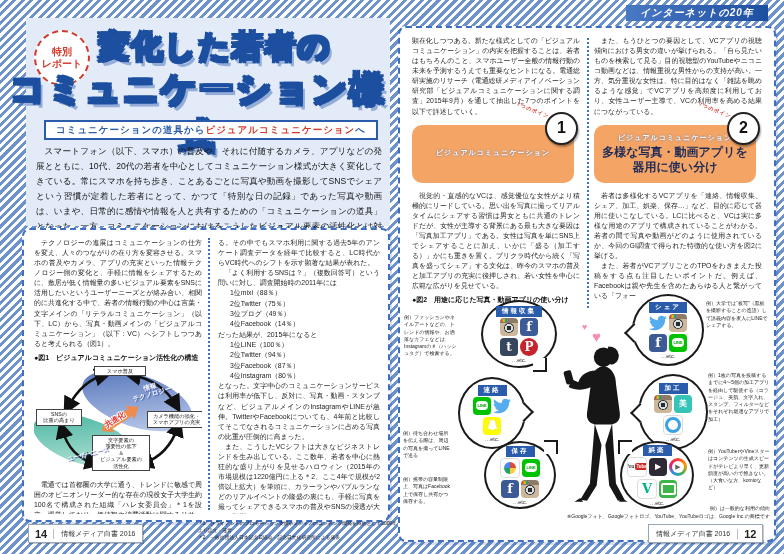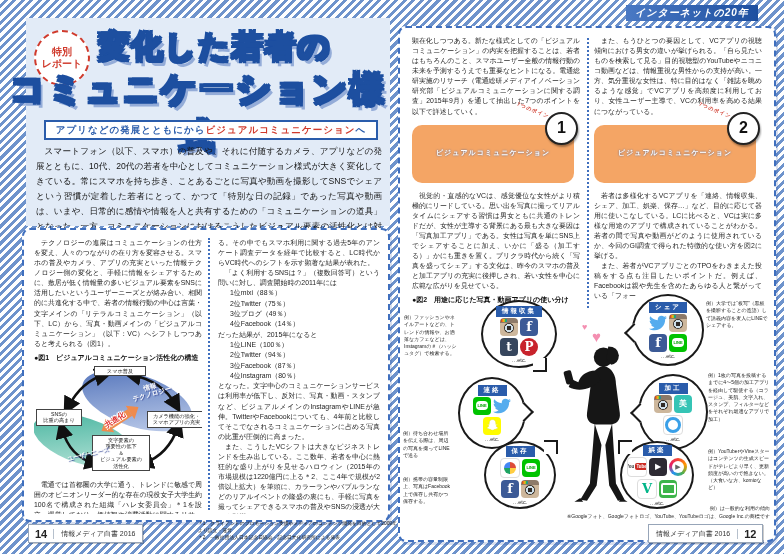--- a/index.html
+++ b/index.html
@@ -38,21 +38,21 @@
     white-space:pre-line;text-shadow:1px 1px 1px #3d4f9a;}
   .coev{position:absolute;color:#e0312e;font-weight:bold;font-size:7.5px;
     text-shadow:1px 1px 0 #fff,-1px -1px 0 #fff,1px -1px 0 #fff,-1px 1px 0 #fff;}
   .footnotes{left:198px;top:520px;width:200px;font-size:4.8px;line-height:1.5;color:#222;}
   .footer{height:17px;background:#fff;border:1px solid #97a5b8;display:flex;align-items:center;
     box-shadow:1px 1px 0 rgba(0,0,0,.2);}
   .footer .pg{font-size:11px;font-weight:bold;padding:0 6px;color:#222;}
   .footer .bk{font-size:7px;padding:0 7px;color:#333;border-left:1px solid #b6c0cc;}
   .footer .bk2{font-size:7px;padding:0 7px;color:#333;border-right:1px solid #b6c0cc;}
   
-  .corner-banner{left:626px;top:5px;width:132px;height:16px;background:linear-gradient(90deg,#4a79c4,#1d4fa0);
+  .corner-banner{left:626px;top:5px;width:142px;height:16px;background:linear-gradient(90deg,#4a79c4,#1d4fa0);
     color:#fff;font-size:10px;font-weight:bold;font-style:italic;display:flex;align-items:center;justify-content:center;letter-spacing:1px;}
   .artR{left:398px;top:26px;width:374px;height:512px;}
   .pt-box{position:relative;background:#f4a565;border-radius:10px;height:58px;margin:8px 6px 8px 0;
     display:flex;flex-direction:column;align-items:center;justify-content:center;}
   .pt-tag{font-size:7px;font-weight:bold;color:#fff;letter-spacing:1px;text-shadow:0 0 2px #2a5cab;margin-bottom:2px;}
   .pt-head{font-size:12px;font-weight:bold;color:#202c58;line-height:1.18;text-align:center;white-space:pre-line;}
   .pt-num{position:absolute;right:-4px;top:-13px;width:29px;height:29px;border-radius:50%;background:#fff;
     border:2px solid #222;display:flex;align-items:center;justify-content:center;font-size:16px;font-weight:bold;color:#111;
     box-shadow:1px 2px 2px rgba(0,0,0,.35);}
   .pt-ribbon{position:absolute;right:18px;top:-17px;font-size:5px;font-weight:bold;color:#d03a2c;transform:rotate(22deg);letter-spacing:1px;}
@@ -106,21 +106,21 @@
 <body>
 
 <div class="canvas">
 
   <div class="abs title-panel"></div>
   <div class="abs report-badge" style="white-space: pre-line;">特別
 レポート</div>
   <div class="abs big-title title1">変化した若者の</div>
   <div class="abs big-title title2">コミュニケーション様式</div>
   <div class="abs subtitle-bar">
-    <span class="blue">アプリなどの発展とともに</span>
+    <span class="blue">コミュニケーションの道具</span>
       <span class="blue">から</span>
       <span class="red">ビジュアルコミュニケーション</span>
       <span class="blue">へ</span>
   </div>
   <div class="abs intro">スマートフォン（以下、スマホ）の普及や、それに付随するカメラ、アプリなどの発展とともに、10代、20代の若者を中心としてコミュニケーション様式が大きく変化してきている。常にスマホを持ち歩き、ことあるごとに写真や動画を撮影してSNSでシェアという習慣が定着した若者にとって、かつて「特別な日の記録」であった写真や動画は、いまや、日常的に感情や情報を人と共有するための「コミュニケーションの道具」となった。一方、コミュニケーションにおけるこうしたビジュアル要素の活性化とは対照的に、文字要素の重要性は低下しているようだ。若者のこうした情報行動のトレンドを7つの視点で紐解いていく。</div>
 
   <div class="abs page-box artL">
     <div class="divider" style="left:184px;top:8px;height:272px;"></div>
 
     <div class="col" style="left:10px;top:8px;width:168px;height:276px;">
@@ -219,20 +219,22 @@
       <p class="p indent">視覚的・直感的なVCは、感覚優位な女性がより積極的にリードしている。思い出を写真に撮ってリアルタイムにシェアする習慣は男女ともに共通のトレンドだが、女性が主導する背景にある最も大きな要因は「写真加工アプリ」である。女性は写真を単にSNS上でシェアすることに加え、いかに「盛る（加工する）」かにも重きを置く。プリクラ時代から続く「写真を盛ってシェア」する文化は、昨今のスマホの普及と加工アプリの充実に後押しされ、若い女性を中心に広範な広がりを見せている。</p>
       <div class="cap">●図2　用途に応じた写真・動画アプリの使い分け</div>
     </div>
 
     <div class="col" style="left:194px;top:8px;width:168px;height:284px;">
       <p class="p indent">また、もうひとつの要因として、VCアプリの視聴傾向における男女の違いが挙げられる。「自ら見たいものを検索して見る」目的視聴型のYouTubeやニコニコ動画などは、情報重視な男性からの支持が高い。一方、気分重視な女性は、特に目的はなく「雑誌を眺めるような感覚」でVCアプリを高頻度に利用しており、女性ユーザー主導で、VCの利用率を高める結果につながっている。</p>
       <div class="pt-box">
         <span class="pt-ribbon">7つのポイント</span>
         <span class="pt-num">2</span>
         <span class="pt-tag">ビジュアルコミュニケーション</span>
+        <span class="pt-head" style="white-space: pre-line;">多様な写真・動画アプリを
+器用に使い分け</span>
       </div>
       <p class="p indent">若者は多様化するVCアプリを「連絡、情報収集、シェア、加工、娯楽、保存…」など、目的に応じて器用に使いこなしている。LCに比べると、VCは実に多様な用途のアプリで構成されていることがわかる。若者の間で写真や動画がどのように使用されているか、今回のGI調査で得られた特徴的な使い方を図2に挙げる。</p>
       <p class="p indent">また、若者がVCアプリごとのTPOをわきまえた投稿をする点も注目したいポイントだ。例えば、Facebookは親や先生を含めたあらゆる人と繋がっている「フォー</p>
     </div>
   </div>
 
   <div class="abs anno" style="left:404px;top:314px;width:54px;">例）ファッションやネイルアートなどの、トレンドの情報や、お洒落なカフェなどは、Instagramの＃（ハッシュタグ）で検索する。</div>
   <div class="abs anno" style="left:403px;top:430px;width:50px;">例）待ち合わせ場所を伝える際は、周辺の写真を撮ってLINEで送る</div>
   <div class="abs anno" style="left:403px;top:476px;width:50px;">例）携帯の容量制限上、写真はFacebook上で保存し共有かつ保存する。</div>
   <div class="abs anno" style="left:706px;top:300px;width:62px;">例）大学では“板写”（黒板を撮影することの造語）して講義内容を友人にLINEでシェアする。</div>

